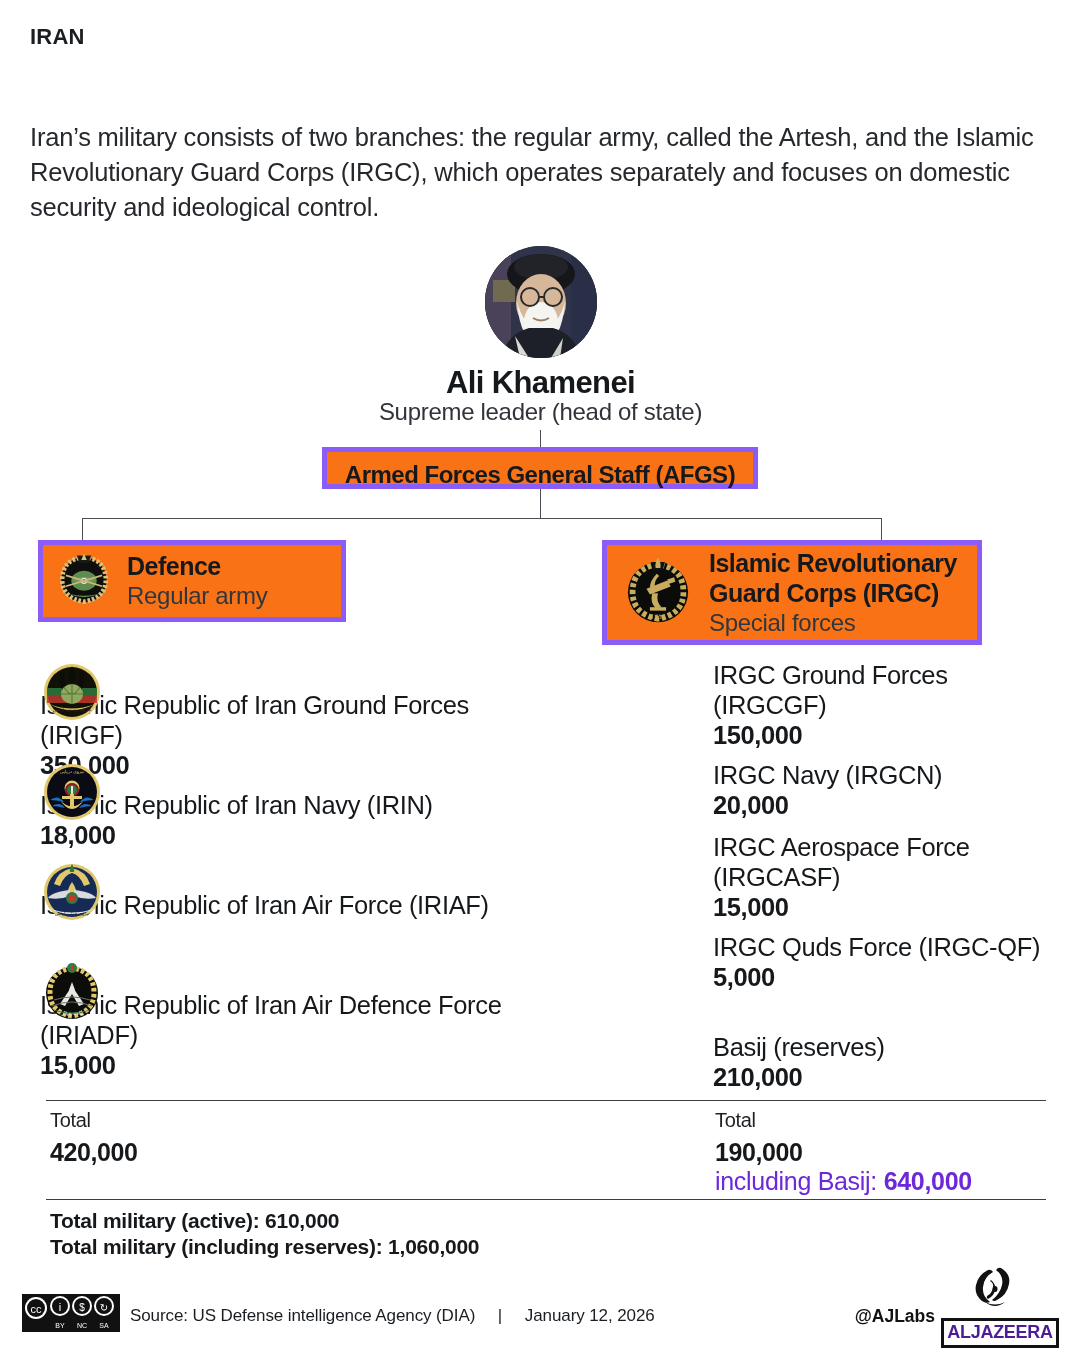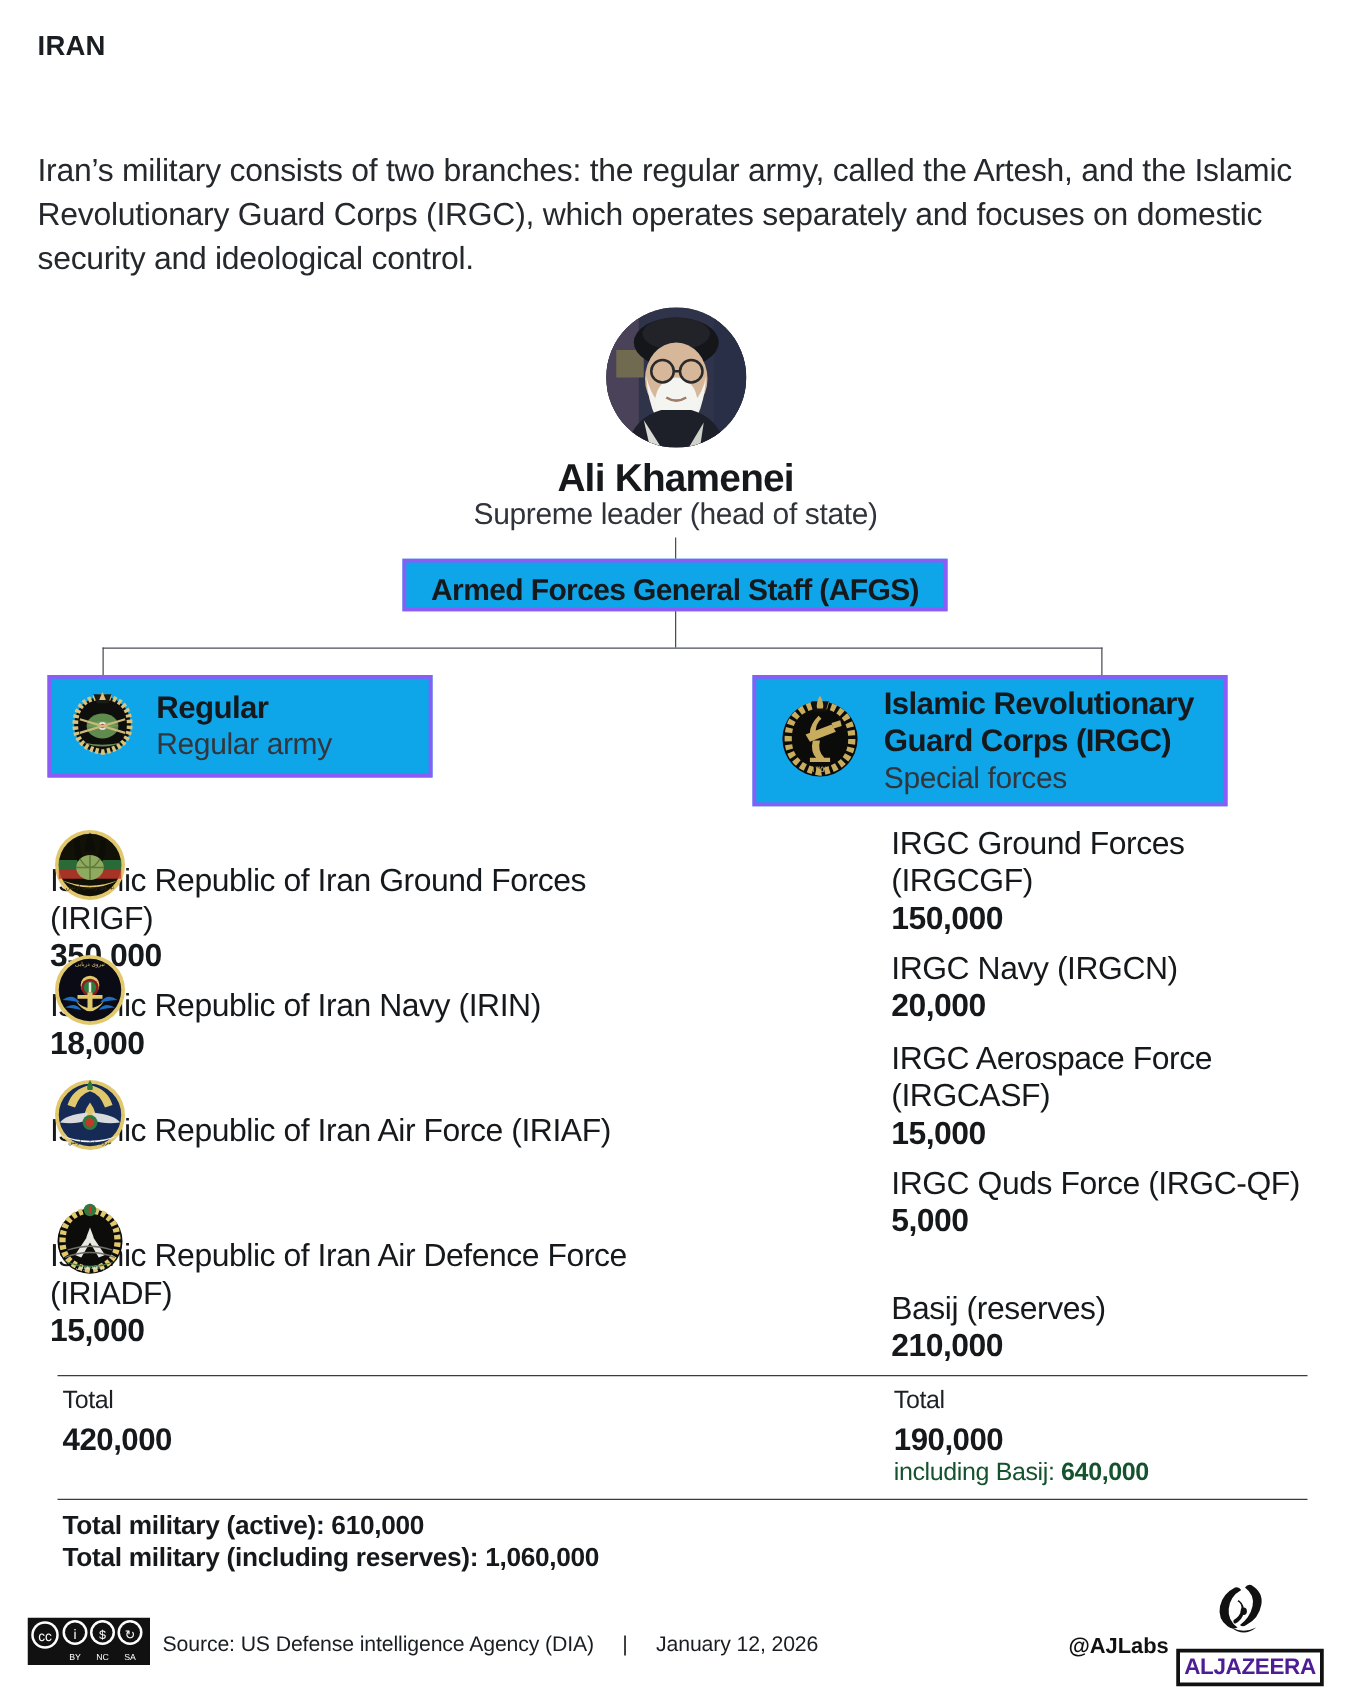--- a/index.html
+++ b/index.html
@@ -87,22 +87,22 @@
     color: #30343a;
   }
 
   
   .vline { position: absolute; width: 1px; background: #4b4f55; }
   .hline { position: absolute; height: 1px; background: #4b4f55; }
 
   
   .node-box {
     position: absolute;
-    background: #0ea5e9;
-    border: 3px solid #8b5cf6;
+    background: #f97316;
+    border: 5px solid #8b5cf6;
     box-sizing: border-box;
   }
   #afgs-box {
     left: 322px; top: 447px; width: 436px; height: 42px;
   }
   #afgs-label {
     position: absolute; left: 0; right: 0; top: 9px;
     text-align: center;
     font-size: 24px; font-weight: bold; letter-spacing: -0.5px;
     color: #16191c;
@@ -133,21 +133,21 @@
   .unit-emblem { position: absolute; left: 0; top: 0; width: 64px; height: 64px; }
   .unit-text { font-size: 25.5px; line-height: 30px; letter-spacing: -0.35px; color: #16191c; }
   .unit-name { display: block; }
   .unit-count { display: block; font-weight: bold; letter-spacing: -0.4px; }
   #left-col .unit-text { margin-left: 80px; }
 
   
   .rule { position: absolute; height: 1px; background: #3a3d42; }
   .total-label { position: absolute; font-size: 20px; letter-spacing: -0.3px; color: #1d2024; }
   .total-value { position: absolute; font-size: 25px; font-weight: bold; letter-spacing: -0.4px; color: #16191c; }
-  .total-extra  { position: absolute; font-size: 20px; letter-spacing: -0.3px; color: #14532d; }
+  .total-extra  { position: absolute; font-size: 25px; letter-spacing: -0.3px; color: #6d28d9; }
   .total-extra b { font-weight: bold; }
 
   .grand { position: absolute; font-size: 21px; font-weight: bold; letter-spacing: -0.25px; color: #16191c; }
 
   
   .cc { position: absolute; left: 22px; top: 1294px; }
   .source {
     position: absolute; left: 130px; top: 1306px;
     font-size: 17px; letter-spacing: -0.1px; color: #1a1d21; white-space: nowrap;
   }
@@ -226,21 +226,21 @@
         <ellipse cx="32" cy="34" rx="14" ry="11" fill="#5f8c4e"></ellipse>
         <path d="M18 34 q14 -9 28 0 q-14 4 -28 0z" fill="#6f9b58"></path>
         <circle cx="32" cy="34" r="3.5" fill="#e6e6e0"></circle>
         <circle cx="32" cy="34" r="2" fill="#c0392b"></circle>
         <path d="M12 28 l40 12" stroke="#cbb87a" stroke-width="2"></path>
         <path d="M52 28 l-40 12" stroke="#cbb87a" stroke-width="2"></path>
         <path d="M14 48 q18 8 36 0 q-18 5 -36 0z" fill="#5f8c4e"></path>
       </svg>
     </span>
     <div class="box-text">
-      <div class="box-title">Regular</div>
+      <div class="box-title">Defence</div>
       <div class="box-sub">Regular army</div>
     </div>
   </div>
 
   <div id="irgc-box" class="node-box">
     <span>
       <svg width="74" height="74" viewBox="0 0 64 64">
         <circle cx="32" cy="33" r="26" fill="#0b0b09"></circle>
         <path d="M32 9 q-22 3 -22 24 q0 19 22 23 q22 -4 22 -23 q0 -21 -22 -24z" fill="none" stroke="#c8ad5f" stroke-width="5" stroke-dasharray="3.5 2.2"></path>
         <path d="M26 7 h12 l-2 7 h-8z" fill="#131310"></path>

